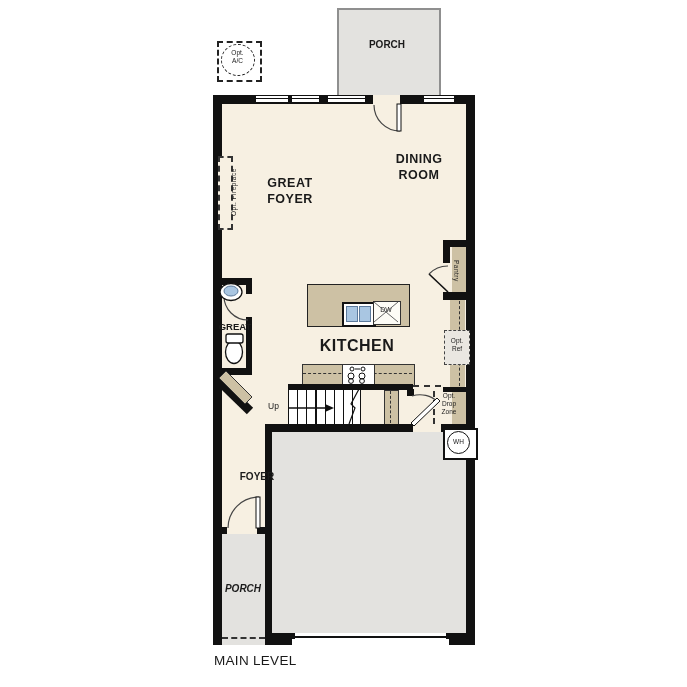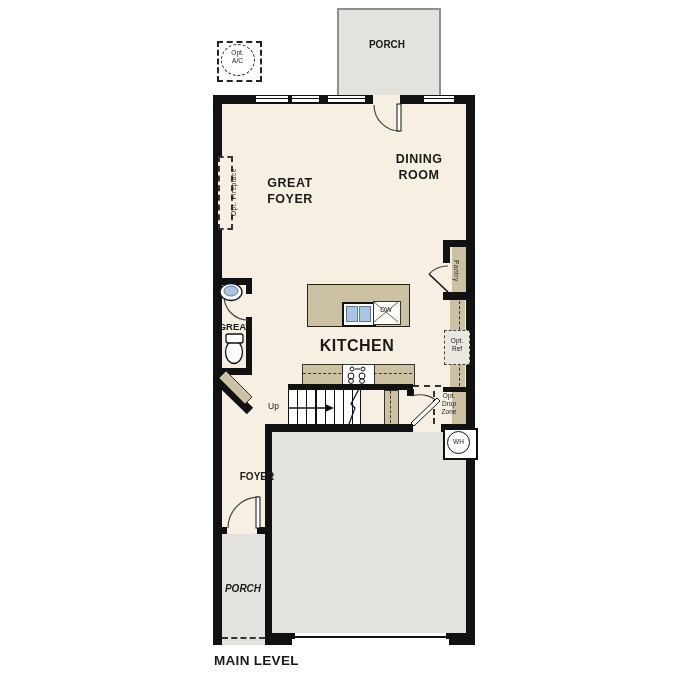--- a/index.html
+++ b/index.html
@@ -120,21 +120,21 @@
   <div class="wall" style="left:257px;top:527px;width:15px;height:7px;"></div>
   <div class="lbl" style="left:231px;top:471px;width:52px;font-size:10px;">FOYER</div>
   <div class="lbl" style="left:221px;top:583px;width:44px;font-size:10px;font-style:italic;">PORCH</div>
   <div class="dashline-h" style="left:222px;top:637px;width:43px;"></div>
 
   <div class="lbl ml" style="left:240px;top:176px;width:100px;font-size:12.5px;letter-spacing:.5px;">GREAT
 FOYER</div>
   <div class="lbl ml" style="left:379px;top:152px;width:80px;font-size:12.5px;letter-spacing:.5px;">DINING
 ROOM</div>
 
-  <div class="abs" style="left:214px;top:653px;font-weight:bold;font-size:13.5px;letter-spacing:.3px;">MAIN LEVEL</div>
+  <div class="abs" style="left:214px;top:653px;font-weight:normal;font-size:13.5px;letter-spacing:.3px;">MAIN LEVEL</div>
 
   <svg width="687" height="687" viewBox="0 0 687 687">
 
     <g>
       <path d="M374,105 A26,26 0 0 0 400,131" fill="none" stroke="#444" stroke-width="1.2"></path>
       <rect x="397" y="104" width="4" height="27" fill="#fff" stroke="#111" stroke-width="1"></rect>
     </g>
 
     <g>
       <path d="M224,296 A24,24 0 0 0 248,320" fill="none" stroke="#444" stroke-width="1.2"></path>

